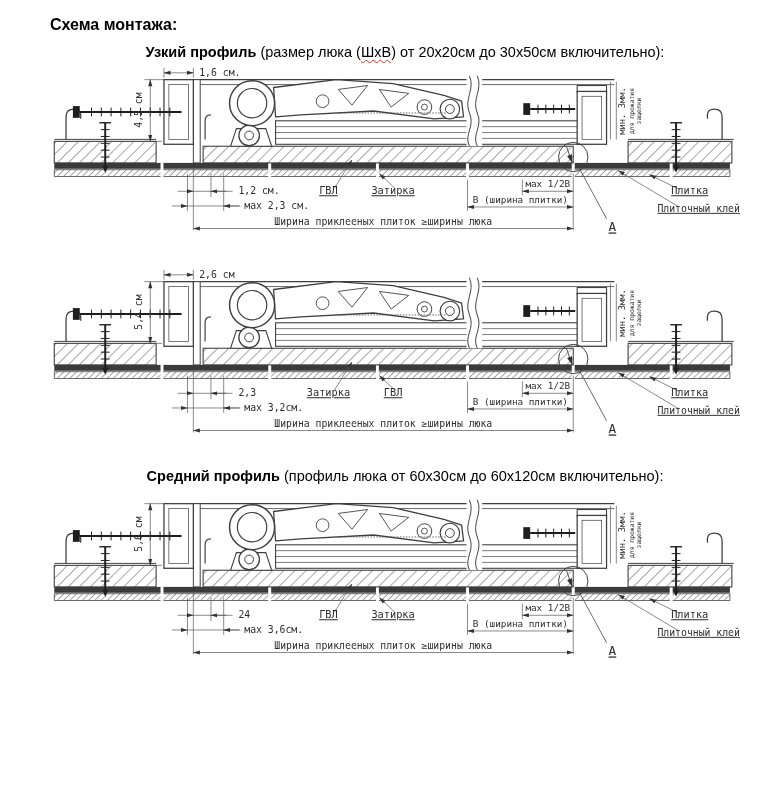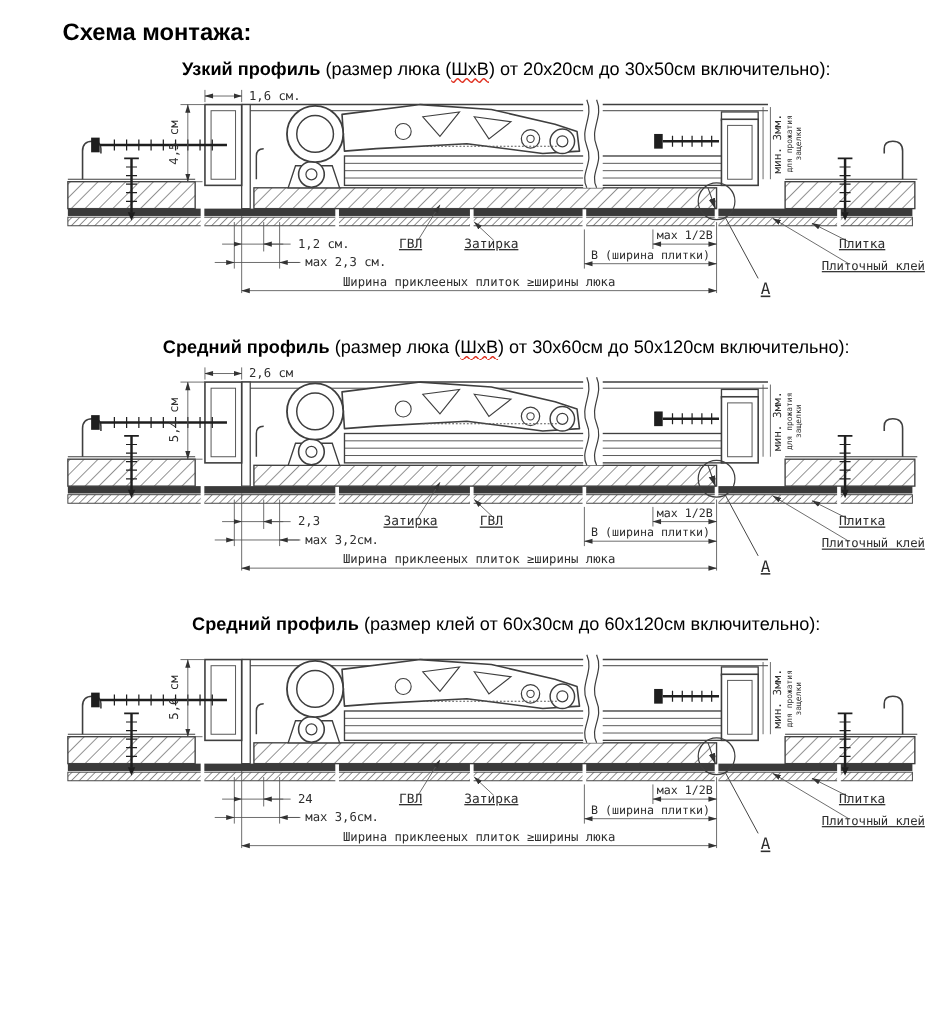--- a/index.html
+++ b/index.html
@@ -2,21 +2,21 @@
 <html><head>
 <meta charset="utf-8">
 <style>
   html,body{margin:0;padding:0;background:#ffffff;}
   body{
     width:760px;height:811px;box-sizing:border-box;
     padding:16px 0 0 50px;
     font-family:"Liberation Sans",sans-serif;
     color:#000;overflow:hidden;
   }
-  .doc-title{font-size:19px;font-weight:bold;margin:0 0 10px 0;}
+  .doc-title{font-size:16px;font-weight:bold;margin:0 0 10px 0;}
   .profile-line{font-size:14.5px;margin:0 0 4px 0;text-align:center;}
   .profile-line b{font-weight:bold;}
   .spellcheck{
     text-decoration:underline wavy #e03020;
     text-decoration-skip-ink:none;
     text-decoration-thickness:1px;
     text-underline-offset:2px;
   }
   .diagram-slot{margin:2px 16px 14px -6px;}
   svg{display:block;}
@@ -243,21 +243,20 @@
     <text x="593" y="48" font-size="9" text-anchor="middle" transform="rotate(-90 593 48)">мин. 3мм.</text>
     <text x="602" y="48" font-size="6.5" text-anchor="middle" transform="rotate(-90 602 48)">для прожатия</text>
     <text x="609" y="48" font-size="6.5" text-anchor="middle" transform="rotate(-90 609 48)">защелки</text>
     <text class="u" x="580" y="171" font-size="13" text-anchor="middle">А</text>
   </g>
 </svg>
 </div>
 </div>
 
 <div>
-  <p class="profile-line"><b>Средний профиль</b><span> (размер люка (</span><span class="spellcheck">ШхВ</span><span>) от 30х60см до 50х120см включительно):</span></p>
   <div class="diagram-slot" id="slot-1">
 <svg width="706" height="188" viewBox="0 0 720 192">
   <g stroke="#3f3f3f" fill="none" stroke-width="1">
 
     <g>
       <rect x="10" y="101" width="690" height="6" fill="#3a3a3a" stroke="none"></rect>
       <rect x="10" y="108" width="690" height="7" fill="url(#hatchT)" stroke="#444" stroke-width="0.8"></rect>
 
       <g fill="#ffffff" stroke="none">
         <rect x="118.5" y="100" width="3" height="16.5"></rect>
@@ -444,21 +443,21 @@
     <text x="593" y="48" font-size="9" text-anchor="middle" transform="rotate(-90 593 48)">мин. 3мм.</text>
     <text x="602" y="48" font-size="6.5" text-anchor="middle" transform="rotate(-90 602 48)">для прожатия</text>
     <text x="609" y="48" font-size="6.5" text-anchor="middle" transform="rotate(-90 609 48)">защелки</text>
     <text class="u" x="580" y="171" font-size="13" text-anchor="middle">А</text>
   </g>
 </svg>
 </div>
 </div>
 
 <div>
-  <p class="profile-line"><b>Средний профиль</b><span> (размер клей от 60х30см до 60х120см включительно):</span><span class="spellcheck"></span><span></span></p>
+  <p class="profile-line"><b>Средний профиль</b><span> (профиль люка от 60х30см до 60х120см включительно):</span><span class="spellcheck"></span><span></span></p>
   <div class="diagram-slot" id="slot-2">
 <svg width="706" height="188" viewBox="0 0 720 192">
   <g stroke="#3f3f3f" fill="none" stroke-width="1">
 
     <g>
       <rect x="10" y="101" width="690" height="6" fill="#3a3a3a" stroke="none"></rect>
       <rect x="10" y="108" width="690" height="7" fill="url(#hatchT)" stroke="#444" stroke-width="0.8"></rect>
 
       <g fill="#ffffff" stroke="none">
         <rect x="118.5" y="100" width="3" height="16.5"></rect>

